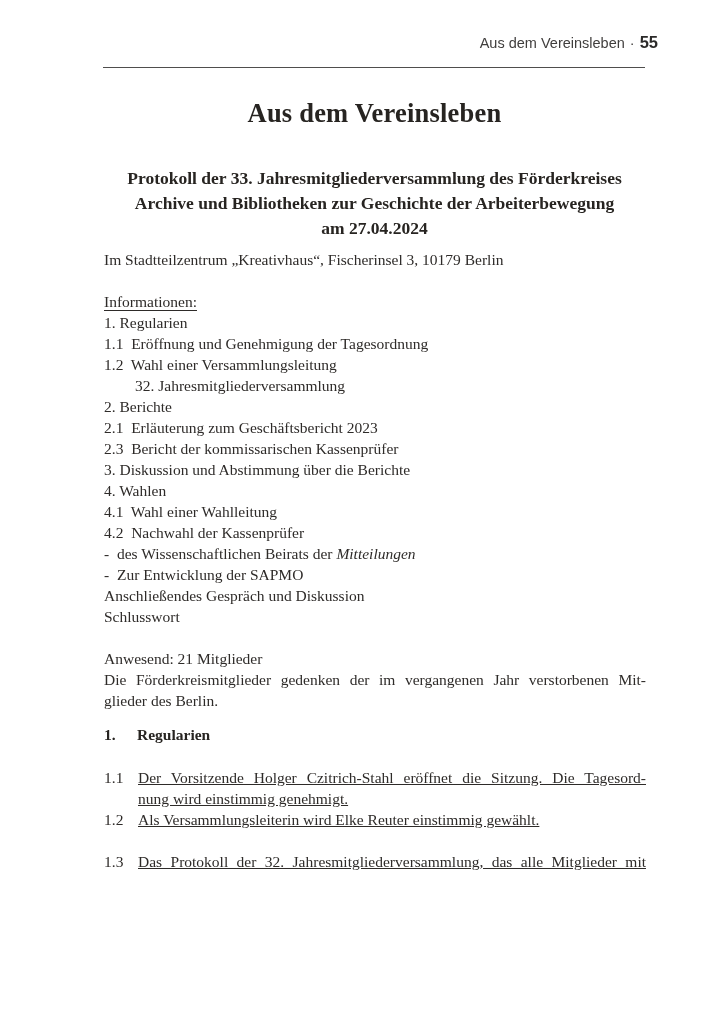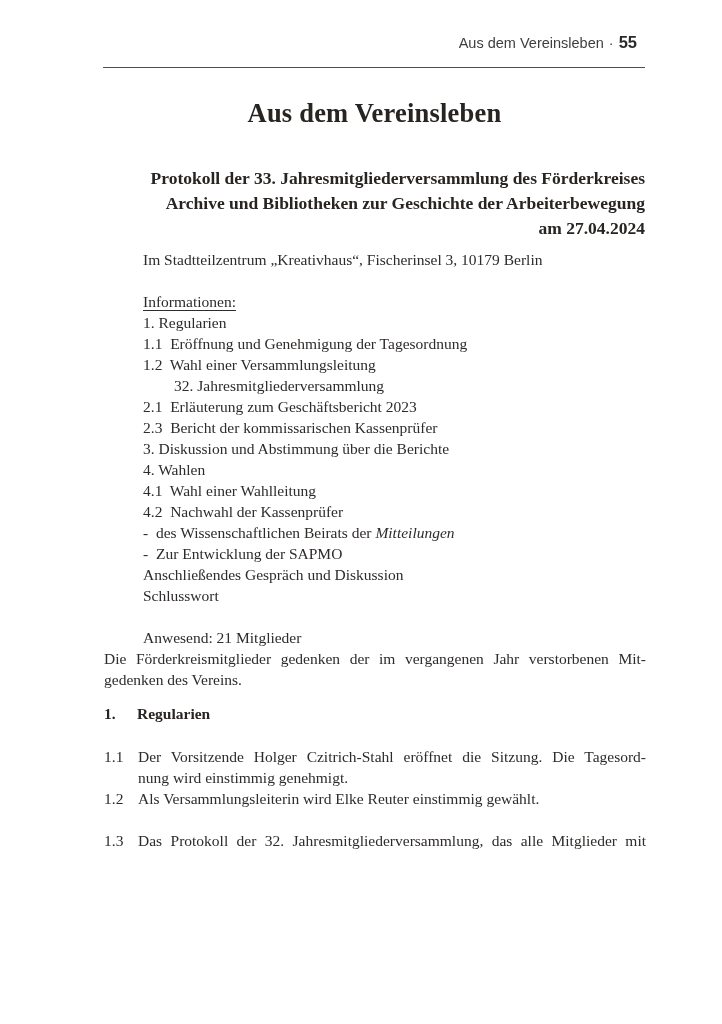--- a/index.html
+++ b/index.html
@@ -14,21 +14,21 @@
     background: #ffffff;
     overflow: hidden;
     font-family: "Liberation Serif", serif;
     color: #2e2b29;
   }
 
   
   .runhead {
     position: absolute;
     top: 33px;
-    left: 96px;
+    left: 117px;
     width: 541px;
     text-align: right;
     font-family: "Liberation Sans", sans-serif;
     font-size: 14.5px;
     color: #403e3d;
     white-space: nowrap;
   }
   .runhead .sep { margin: 0 5px; color: #403e3d; }
   .runhead .pageno {
     font-weight: 700;
@@ -56,39 +56,39 @@
     font-weight: 700;
     color: #272421;
     letter-spacing: 0.2px;
   }
 
   .doc-title {
     position: absolute;
     top: 166px;
     left: 104px;
     width: 541px;
-    text-align: right;
+    text-align: center;
     font-size: 17.5px;
     font-weight: 700;
     line-height: 25px;
     color: #272421;
   }
   .doc-title .tline { display: block; }
 
   
   .bodycol {
     position: absolute;
     top: 249px;
     left: 104px;
     width: 542px;
     font-size: 15.5px;
     line-height: 21px;
     color: #2e2b29;
   }
-  .line { white-space: pre-wrap; margin-left: 39px; }
+  .line { white-space: pre-wrap; }
   .sp { height: 21px; }
   .underlined {
     text-decoration: underline;
     text-underline-offset: 2.5px;
     text-decoration-thickness: 1px;
   }
   .it { font-style: italic; }
 
   
   .jlast {
@@ -105,21 +105,21 @@
     display: flex;
     font-weight: 700;
     color: #272421;
     margin-top: 13px;
   }
   .sec-heading .num { width: 33px; flex: none; }
 
   
   .pitem { display: flex; }
   .pitem .num { width: 34px; flex: none; }
-  .pitem .ptext { flex: 1; min-width: 0; }
+  .pitem .ptext { flex: 1; min-width: 0; text-decoration: underline; }
 </style>
 </head>
 <body>
 
 <div class="sheet">
 
   <div class="runhead">
     <span>Aus dem Vereinsleben</span><span class="sep">·</span><span class="pageno">55</span>
   </div>
 
@@ -138,38 +138,39 @@
     <div class="line">Im Stadtteilzentrum „Kreativhaus“, Fischerinsel 3, 10179 Berlin</div>
 
     <div class="sp"></div>
 
     <div class="line"><span class="underlined">Informationen:</span></div>
 
     <div class="line"><span>1. Regularien</span></div>
     <div class="line"><span>1.1  Eröffnung und Genehmigung der Tagesordnung</span></div>
     <div class="line"><span>1.2  Wahl einer Versammlungsleitung</span></div>
     <div class="line"><span>        32. Jahresmitgliederversammlung</span></div>
+    <div class="line"><span>2. Berichte</span></div>
     <div class="line"><span>2.1  Erläuterung zum Geschäftsbericht 2023</span></div>
     <div class="line"><span>2.3  Bericht der kommissarischen Kassenprüfer</span></div>
     <div class="line"><span>3. Diskussion und Abstimmung über die Berichte</span></div>
     <div class="line"><span>4. Wahlen</span></div>
     <div class="line"><span>4.1  Wahl einer Wahlleitung</span></div>
     <div class="line"><span>4.2  Nachwahl der Kassenprüfer</span></div>
     <div class="line"><span>-  des Wissenschaftlichen Beirats der </span><span class="it">Mitteilungen</span></div>
     <div class="line"><span>-  Zur Entwicklung der SAPMO</span></div>
     <div class="line"><span>Anschließendes Gespräch und Diskussion</span></div>
     <div class="line"><span>Schlusswort</span></div>
 
     <div class="sp"></div>
 
     <div class="line">Anwesend: 21 Mitglieder</div>
 
     <div>
       <span class="jlast">Die Förderkreismitglieder gedenken der im vergangenen Jahr verstorbenen Mit-</span>
-      <span class="nline">gedenken des Vereins.</span>
+      <span class="nline">glieder des Berlin.</span>
     </div>
 
     <div class="sec-heading">
       <span class="num">1.</span>
       <span>Regularien</span>
     </div>
 
     <div class="sp" style="height:22px;"></div>
 
     <div class="pitem">

